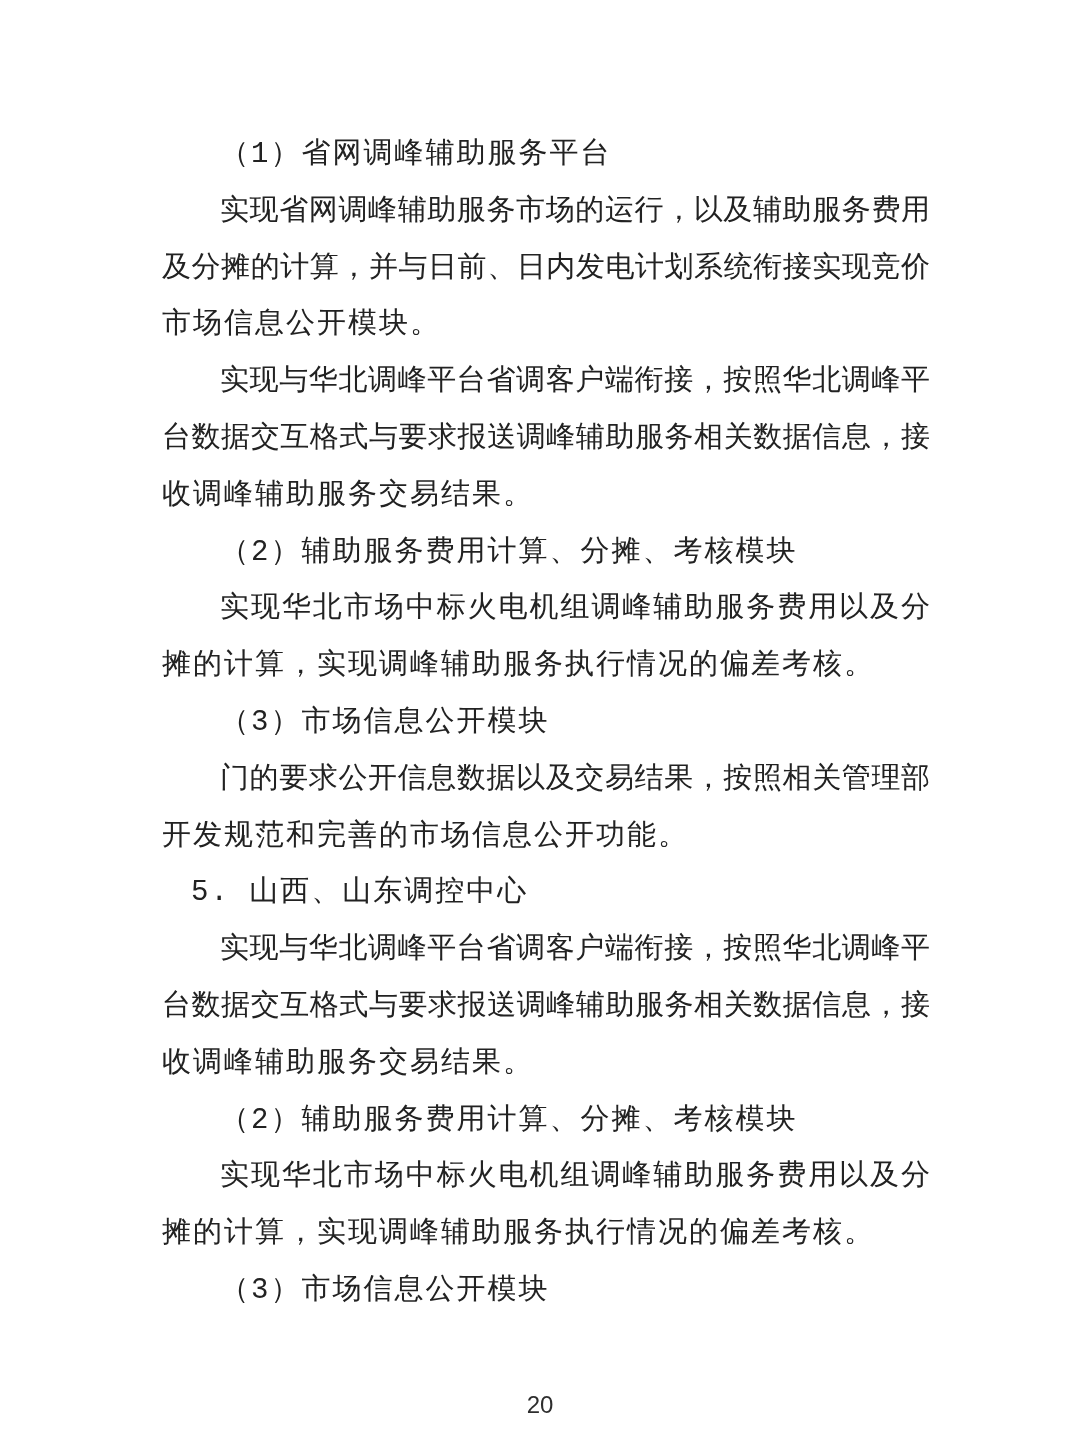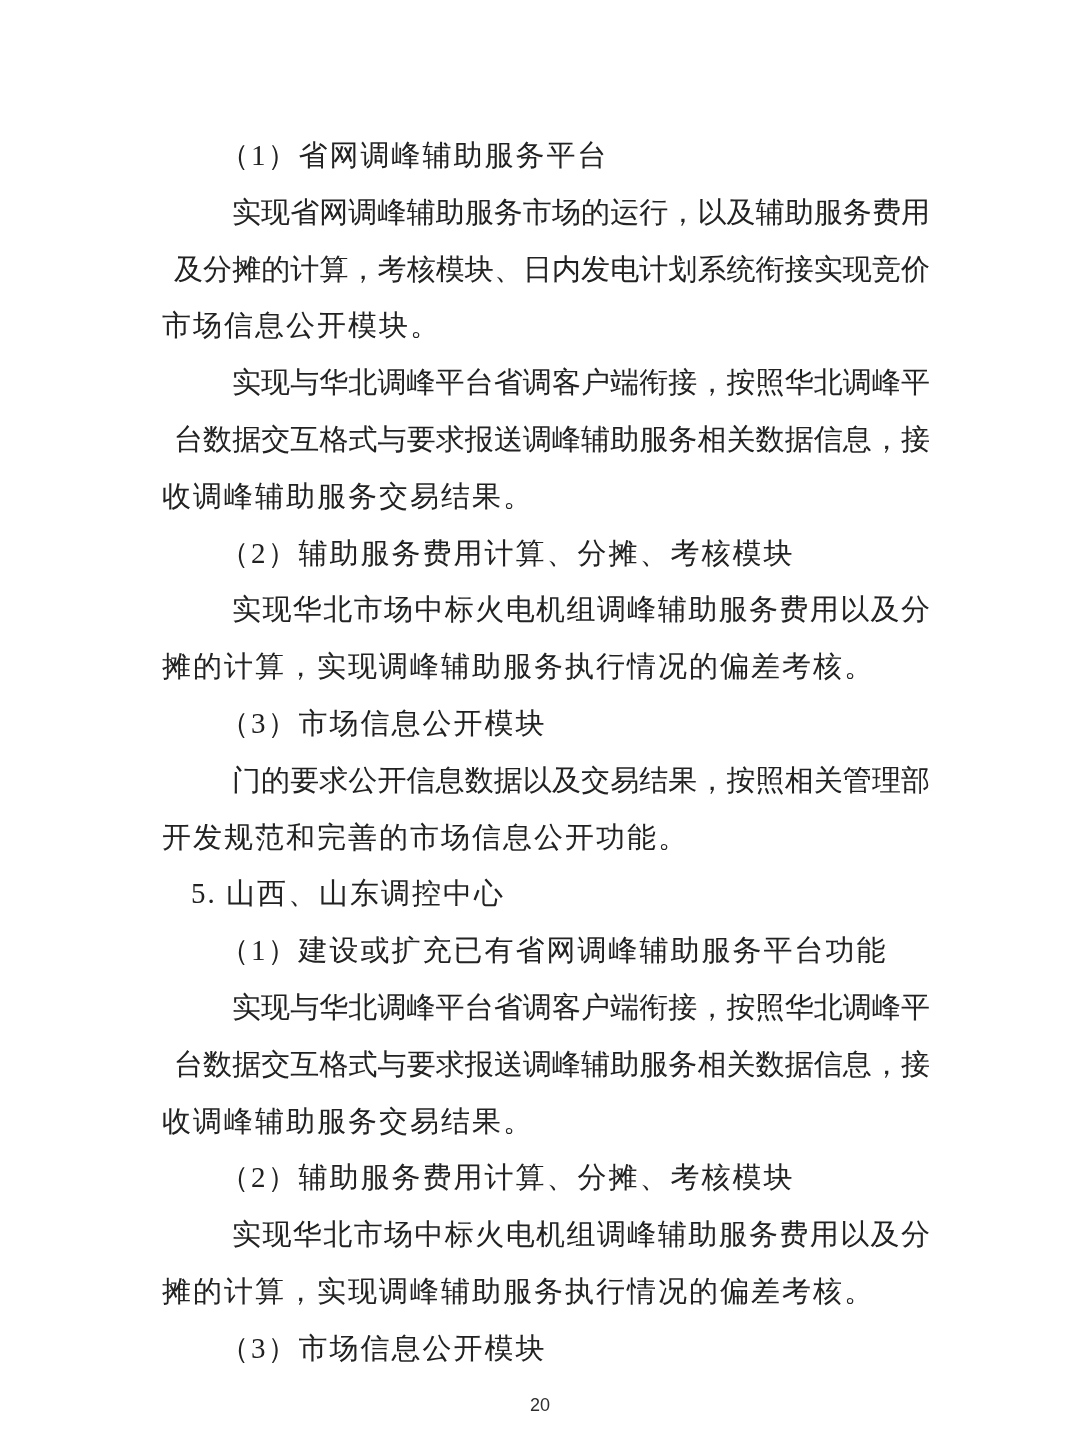--- a/index.html
+++ b/index.html
@@ -24,67 +24,66 @@
     left: 162px;
     top: 127px;
     width: 768px;
     color: #222222;
     font-size: 29px;
   }
   .line {
     line-height: 56.8px;
     height: 56.8px;
     overflow: visible;
+    font-family: Liberation Mono, monospace;
   }
   
   .j {
     text-align: justify;
     text-align-last: justify;
     letter-spacing: 0;
-    margin-left: 12px;
   }
   
   .n {
     text-align: left;
     letter-spacing: 2px;
   }
   .ind2 { text-indent: 58px; }  
   .ind1 { text-indent: 29px; }  
   .pageno {
     position: absolute;
     top: 1390px;
     left: 0;
     width: 100%;
     text-align: center;
-    font-size: 18px;
+    font-size: 24px;
     line-height: 30px;
     color: #2e2e2e;
     font-family: "Liberation Sans", "DejaVu Sans", sans-serif;
   }
 </style>
 </head>
 <body>
 
 <div class="page">
   <div class="content">
     <div class="line n ind2">（1）省网调峰辅助服务平台</div>
     <div class="line j ind2">实现省网调峰辅助服务市场的运行，以及辅助服务费用</div>
-    <div class="line j">及分摊的计算，考核模块、日内发电计划系统衔接实现竞价</div>
+    <div class="line j">及分摊的计算，并与日前、日内发电计划系统衔接实现竞价</div>
     <div class="line n">市场信息公开模块。</div>
     <div class="line j ind2">实现与华北调峰平台省调客户端衔接，按照华北调峰平</div>
     <div class="line j">台数据交互格式与要求报送调峰辅助服务相关数据信息，接</div>
     <div class="line n">收调峰辅助服务交易结果。</div>
     <div class="line n ind2">（2）辅助服务费用计算、分摊、考核模块</div>
     <div class="line j ind2">实现华北市场中标火电机组调峰辅助服务费用以及分</div>
     <div class="line n">摊的计算，实现调峰辅助服务执行情况的偏差考核。</div>
     <div class="line n ind2">（3）市场信息公开模块</div>
     <div class="line j ind2">门的要求公开信息数据以及交易结果，按照相关管理部</div>
     <div class="line n">开发规范和完善的市场信息公开功能。</div>
     <div class="line n ind1">5. 山西、山东调控中心</div>
-    <div class="line n ind2">（1）建设或扩充已有省网调峰辅助服务平台功能</div>
     <div class="line j ind2">实现与华北调峰平台省调客户端衔接，按照华北调峰平</div>
     <div class="line j">台数据交互格式与要求报送调峰辅助服务相关数据信息，接</div>
     <div class="line n">收调峰辅助服务交易结果。</div>
     <div class="line n ind2">（2）辅助服务费用计算、分摊、考核模块</div>
     <div class="line j ind2">实现华北市场中标火电机组调峰辅助服务费用以及分</div>
     <div class="line n">摊的计算，实现调峰辅助服务执行情况的偏差考核。</div>
     <div class="line n ind2">（3）市场信息公开模块</div>
   </div>
   <div class="pageno">20</div>
 </div>

